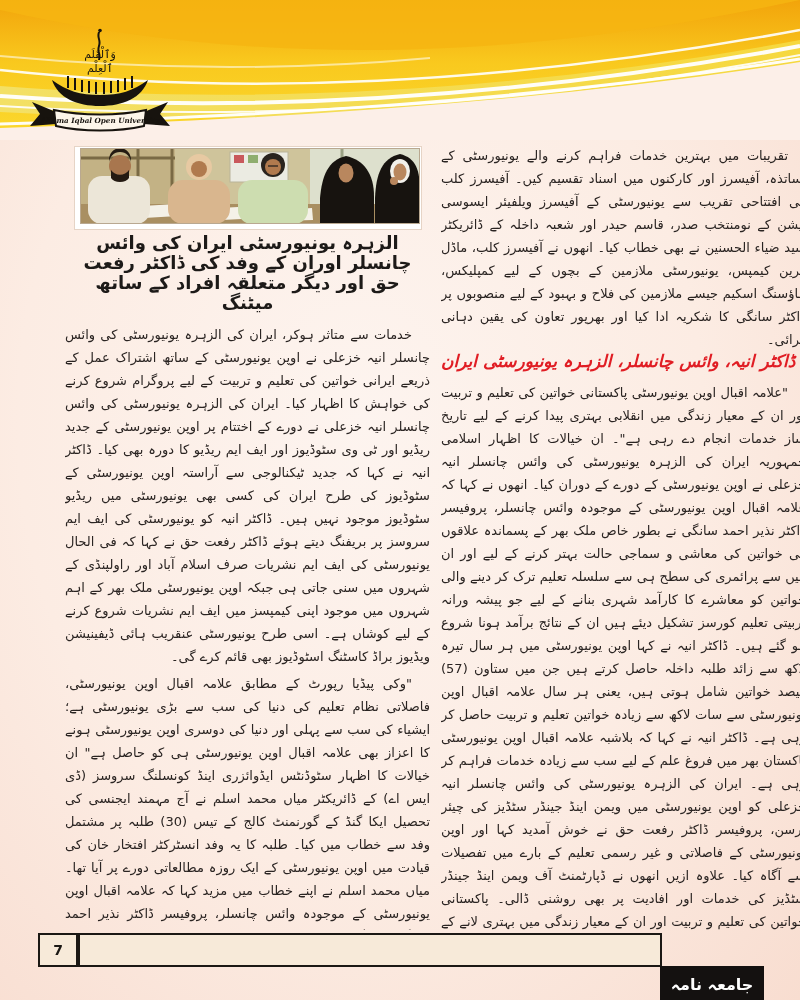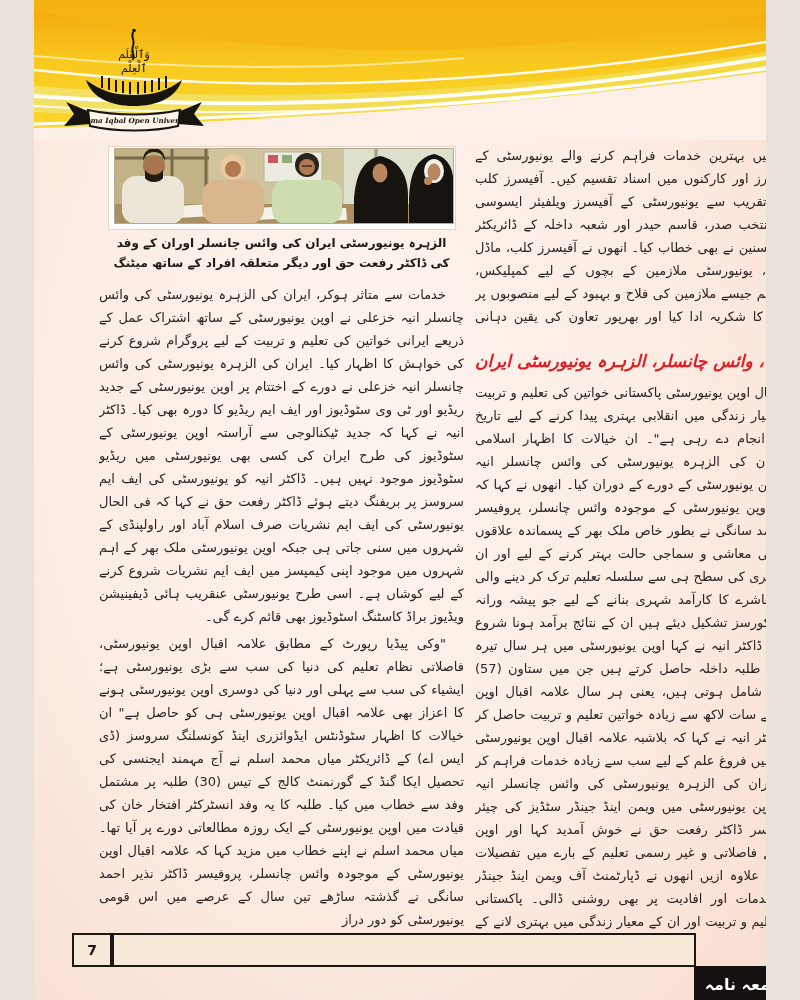--- a/index.html
+++ b/index.html
@@ -1,28 +1,28 @@
 <!DOCTYPE html>
 <html lang="ur"><head>
 <meta charset="utf-8">
 <style>
   html,body{margin:0;padding:0;background:#e9e2da;}
   .page{
-    position:relative;width:732px;height:1000px;margin:0 auto;overflow:hidden;
+    position:relative;width:800px;height:1000px;margin:0 auto;overflow:hidden;
     background:radial-gradient(ellipse at 45% 42%, #fdf4ef 0%, #fcece3 55%, #f8ddd0 100%);
     font-family:"DejaVu Sans",sans-serif;color:#262220;
   }
   .masthead{position:absolute;top:0;left:0;width:800px;height:140px;}
   .logo{position:absolute;top:28px;left:22px;width:156px;height:110px;}
   .columns{position:absolute;top:138px;left:30px;width:744px;height:792px;display:flex;gap:11px;direction:rtl;margin-left:32px;}
   .col{width:365px;height:792px;overflow:hidden;direction:rtl;}
   .body-text{font-size:13px;line-height:23px;text-align:justify;color:#2a2422;}
   .body-text::first-letter{padding-right:18px;}
   .photo-wrap{width:344px;margin:8px auto 2px;border:1px solid #e6d4c6;background:#fff;padding:1px;}
-  .caption{font-size:12px;line-height:20px;font-weight:bold;text-align:center;color:#1d1a18;margin:3px 8px 10px;}
+  .caption{font-size:18px;line-height:20px;font-weight:bold;text-align:center;color:#1d1a18;margin:3px 8px 10px;}
   .red-heading{font-size:18px;font-weight:bold;line-height:31px;text-align:center;margin:12px 2px 4px;}
   .byline{font-size:17px;font-weight:bold;text-align:left;margin:0 0 10px;font-style:italic;}
   .footer{position:absolute;top:930px;left:38px;width:726px;height:36px;display:flex;align-items:flex-start;}
   .pagenum-box{width:36px;height:30px;margin-top:3px;border:2px solid #1b1814;background:#f7ead9;
     display:flex;align-items:center;justify-content:center;font-size:14px;font-weight:bold;color:#1b1814;}
   .footer-rule{flex:1;height:30px;margin-top:3px;margin-right:-2px;border:2px solid #1b1814;background:#f7ead9;}
   .footer-label{width:104px;height:36px;background:#141110;color:#ffffff;display:flex;align-items:center;
     justify-content:center;font-size:16px;font-weight:bold;direction:rtl;margin-top:36px;}
 </style>
 </head>

